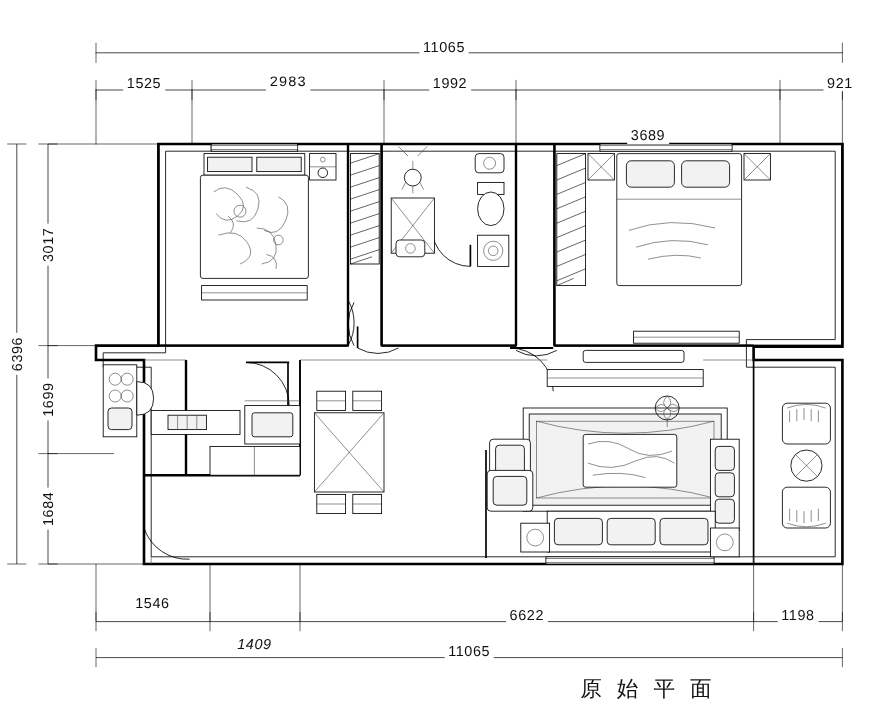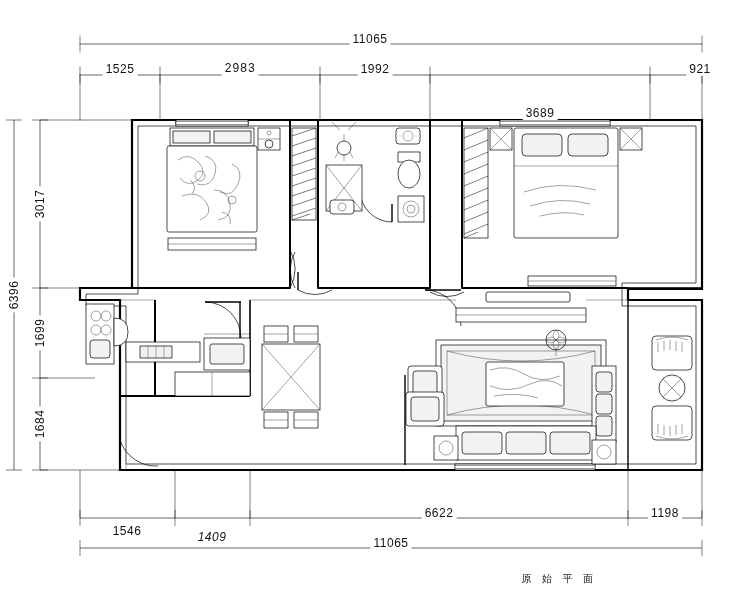--- a/index.html
+++ b/index.html
@@ -31,21 +31,21 @@
     white-space: nowrap;
     font-family: "Liberation Sans", sans-serif;
   }
   .dim-label.vert {
     transform-origin: center center;
   }
   .title-cn {
     position: absolute;
     right: 18px;
     bottom: 14px;
-    font-size: 10px;
+    font-size: 18px;
     letter-spacing: 4px;
     color: #111;
     font-family: "Liberation Serif", serif;
   }
   svg { display: block; }
   .w { stroke: #000; fill: none; }
   .thin { stroke: #000; stroke-width: 0.7; fill: none; }
   .hair { stroke: #444; stroke-width: 0.5; fill: none; }
   .fill-lt { fill: #f2f2f2; stroke: #000; stroke-width: 0.7; }
   .fill-wh { fill: #ffffff; stroke: #000; stroke-width: 0.7; }
@@ -420,21 +420,21 @@
   </svg>
 
   <div class="dim-label" style="left:370px; top:32px; transform:translateX(-50%);">11065</div>
 
   <div class="dim-label" style="left:120px; top:62px; transform:translateX(-50%);">1525</div>
   <div class="dim-label" style="left:240px; top:62px; transform:translateX(-50%);font-family:Liberation Mono, monospace;">2983</div>
   <div class="dim-label" style="left:375px; top:62px; transform:translateX(-50%);">1992</div>
   <div class="dim-label" style="left:540px; top:62px; transform:translateX(-50%);margin-top:44px;">3689</div>
   <div class="dim-label" style="left:676px; top:62px; transform:translateX(-50%);margin-left:24px;">921</div>
 
-  <div class="dim-label" style="left:127px; top:524px; transform:translateX(-50%);">1546</div>
+  <div class="dim-label" style="left:127px; top:496px; transform:translateX(-50%);">1546</div>
   <div class="dim-label" style="left:212px; top:530px; transform:translateX(-50%);font-style:italic;">1409</div>
   <div class="dim-label" style="left:439px; top:506px; transform:translateX(-50%);">6622</div>
   <div class="dim-label" style="left:665px; top:506px; transform:translateX(-50%);">1198</div>
 
   <div class="dim-label" style="left:391px; top:536px; transform:translateX(-50%);">11065</div>
 
   <div class="dim-label vert" style="left:40px; top:204px; transform:translate(-50%,-50%) rotate(-90deg);">3017</div>
   <div class="dim-label vert" style="left:40px; top:333px; transform:translate(-50%,-50%) rotate(-90deg);">1699</div>
   <div class="dim-label vert" style="left:40px; top:424px; transform:translate(-50%,-50%) rotate(-90deg);">1684</div>
   <div class="dim-label vert" style="left:14px; top:295px; transform:translate(-50%,-50%) rotate(-90deg);">6396</div>

